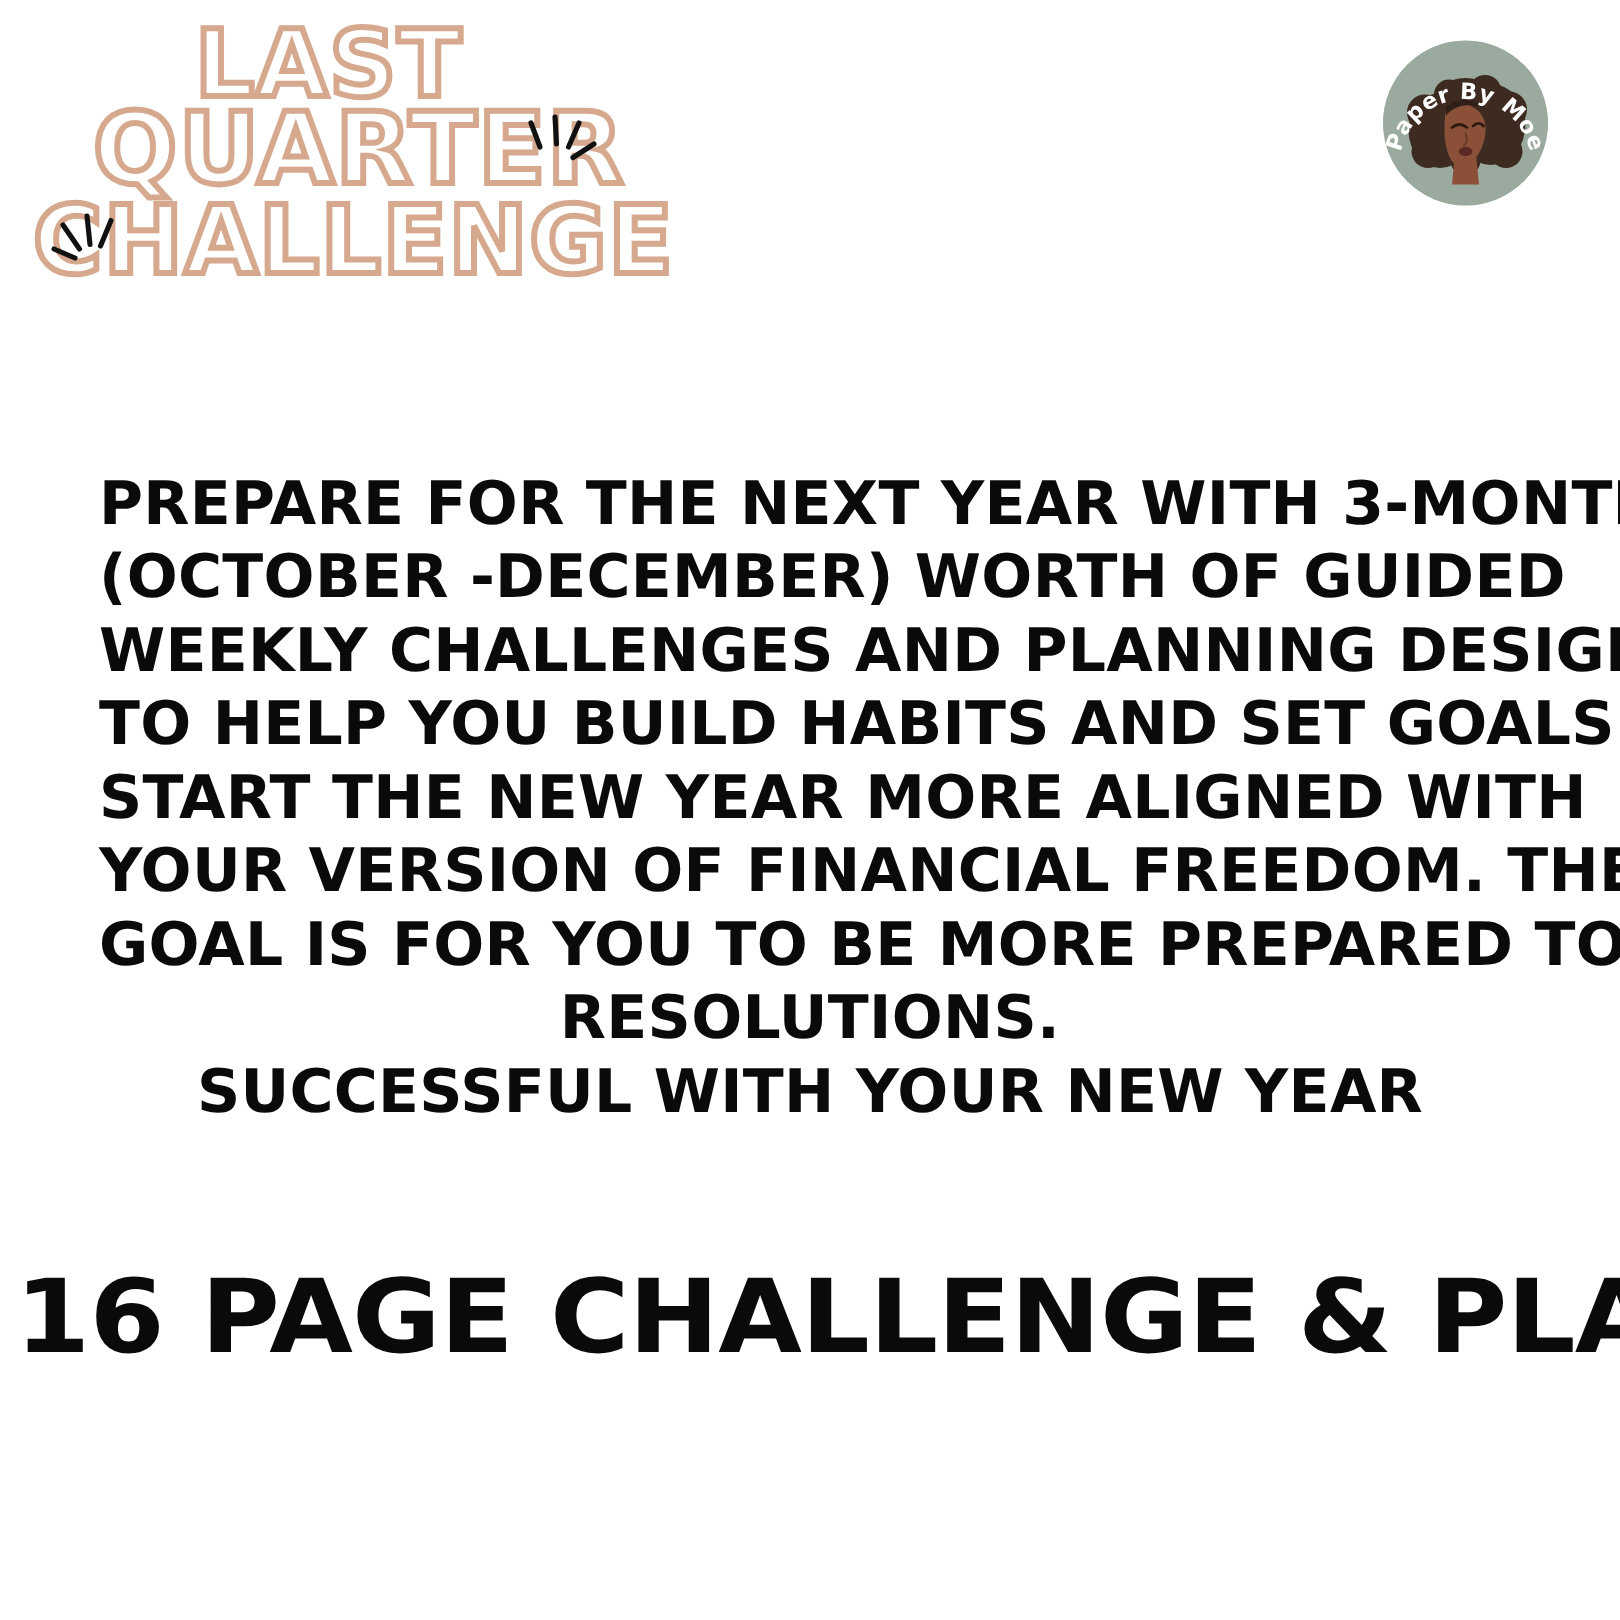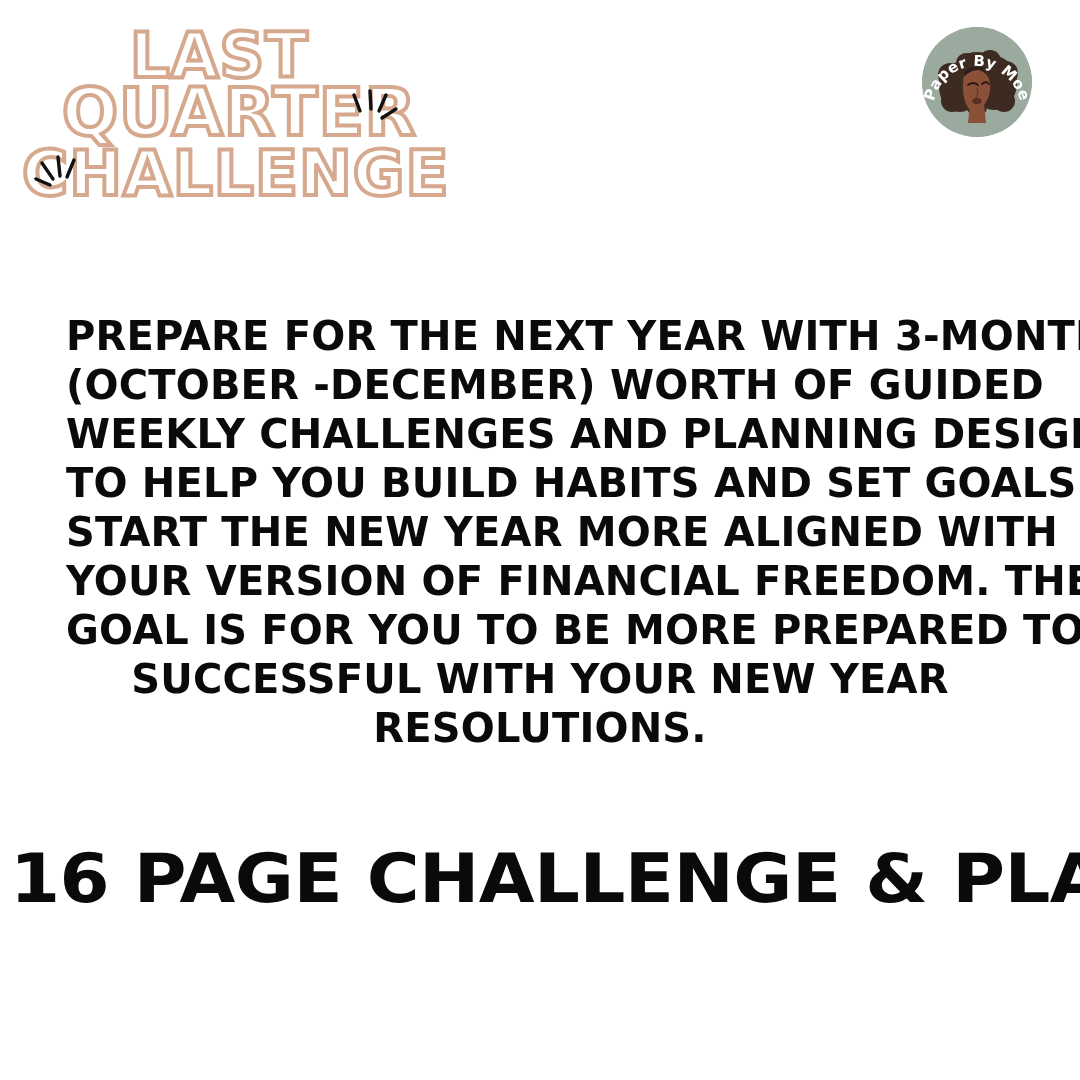--- a/index.html
+++ b/index.html
@@ -17,21 +17,21 @@
     width: 1080px;
     height: 1080px;
     background: #ffffff;
     overflow: hidden;
   }
 
   
   .hero-title {
     position: absolute;
     left: 10px;
-    top: 27px;
+    top: 14px;
     width: 440px;
     height: 215px;
   }
   .hero-line {
     display: block;
     font-family: "DejaVu Sans", sans-serif;
     font-weight: 700;
     color: #ffffff;
     -webkit-text-stroke: 4px #d6a98f;
     text-transform: uppercase;
@@ -200,19 +200,19 @@
   </div>
 
   <div class="description">
     <span class="ln">PREPARE FOR THE NEXT YEAR WITH 3-MONTHS</span>
     <span class="ln">(OCTOBER -DECEMBER) WORTH OF GUIDED</span>
     <span class="ln">WEEKLY CHALLENGES AND PLANNING DESIGNED</span>
     <span class="ln">TO HELP YOU BUILD HABITS AND SET GOALS TO</span>
     <span class="ln">START THE NEW YEAR MORE ALIGNED WITH</span>
     <span class="ln">YOUR VERSION OF FINANCIAL FREEDOM. THE</span>
     <span class="ln">GOAL IS FOR YOU TO BE MORE PREPARED TO BE</span>
+    <span class="ln">RESOLUTIONS.</span>
     <span class="ln">SUCCESSFUL WITH YOUR  NEW YEAR</span>
-    <span class="ln">RESOLUTIONS.</span>
   </div>
 
   <div class="headline">16 PAGE CHALLENGE &amp; PLANNER</div>
 
 </div>
 
 </body></html>

